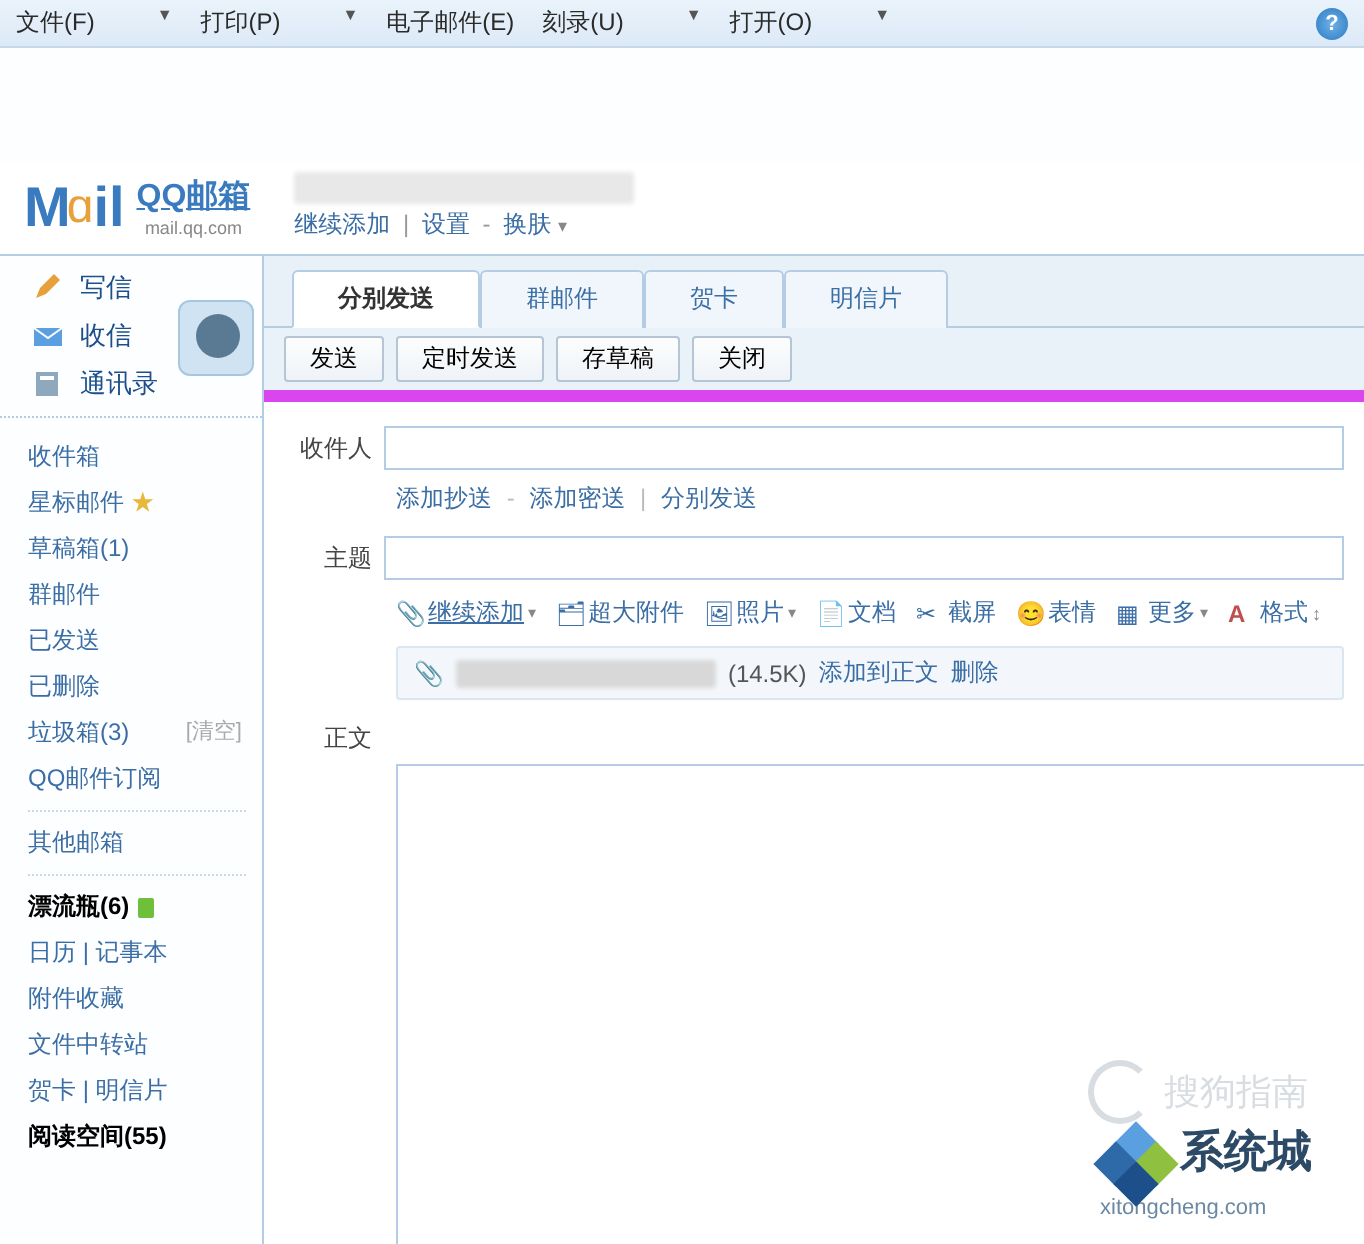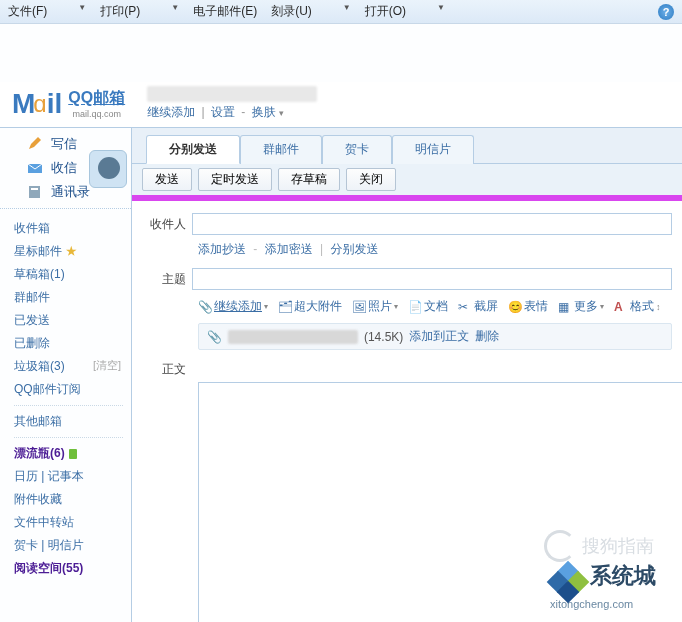--- a/index.html
+++ b/index.html
@@ -18,28 +18,28 @@
 .logo-cn .cn1 { color: #3a7abf; font-weight: bold; font-size: 16px; text-decoration: underline; }
 .logo-cn .cn2 { color: #888; font-size: 9px; display: block; text-align: center; }
 .header-right { margin-left: 22px; }
 .header-blur { width: 170px; height: 16px; background: #e8e8e8; border-radius: 2px; filter: blur(1px); margin-bottom: 2px; }
 .header-links { color: #3b6ea5; font-size: 12px; }
 .header-links span { cursor: pointer; }
 .header-links .sep { color: #999; margin: 0 3px; }
 .header-links .caret { font-size: 9px; color: #888; }
 .main { display: flex; border-top: 1px solid #b5cde4; }
 .sidebar { width: 132px; border-right: 1px solid #b5cde4; background: #fdfeff; padding-bottom: 20px; }
-.side-top { border-bottom: 1px dotted #b5cde4; padding: 4px 15px; position: relative; }
+.side-top { border-bottom: 1px dotted #b5cde4; padding: 4px 4px; position: relative; }
 .side-top-row { display: flex; align-items: center; padding: 3px 12px; cursor: pointer; color: #1d4f8b; font-size: 13px; }
 .side-top-row .sicon { width: 16px; height: 16px; margin-right: 8px; display: inline-block; }
 .side-avatar { position: absolute; right: 4px; top: 22px; width: 38px; height: 38px; border-radius: 6px; background: #cfe3f3; border: 1px solid #a8c6dd; overflow:hidden; }
 .side-avatar::before { content:""; position:absolute; width:22px; height:22px; border-radius:50%; background:#5a7a94; top:6px; left:8px; }
 .side-list { padding: 8px 0 8px 14px; }
 .side-list .sitem { padding: 3px 0; color: #3b6ea5; cursor: pointer; }
-.side-list .sitem.black { color: #4c1d95; }
+.side-list .sitem.black { color: #000000; }
 .side-list .sitem .tag { float: right; margin-right: 10px; color: #aaa; font-size: 11px; }
 .side-list .sitem .green { display:inline-block; width:8px; height:10px; background:#6fbf3b; margin-left:4px; vertical-align:middle; border-radius:1px; }
 .side-sep { border-top: 1px dotted #cad9e6; margin: 4px 8px 4px 0; }
 .content { flex: 1; background: #f5f9fc; position: relative; }
 .tabs { display: flex; background: #e8f0f8; border-bottom: 1px solid #b5cde4; padding-top: 6px; padding-left: 14px; }
 .tab { padding: 5px 22px; border: 1px solid #b5cde4; border-bottom: none; background: #f0f6fb; margin-right: 0; color: #3b6ea5; cursor: pointer; border-radius: 3px 3px 0 0; position: relative; top: 1px; }
 .tab.active { background: #fff; color: #333; font-weight: bold; border-bottom: 1px solid #fff; }
 .toolbar { background: #eaf2f9; padding: 4px 10px; display: flex; gap: 6px; border-bottom: 6px solid #d946ef; }
 .tbtn { background: linear-gradient(#fdfdfd,#eef3f8); border: 1px solid #b5c5d5; padding: 2px 12px; cursor: pointer; font-size: 12px; border-radius: 2px; }
 .compose { background: #fff; padding: 8px 0 0 0; flex:1; }

